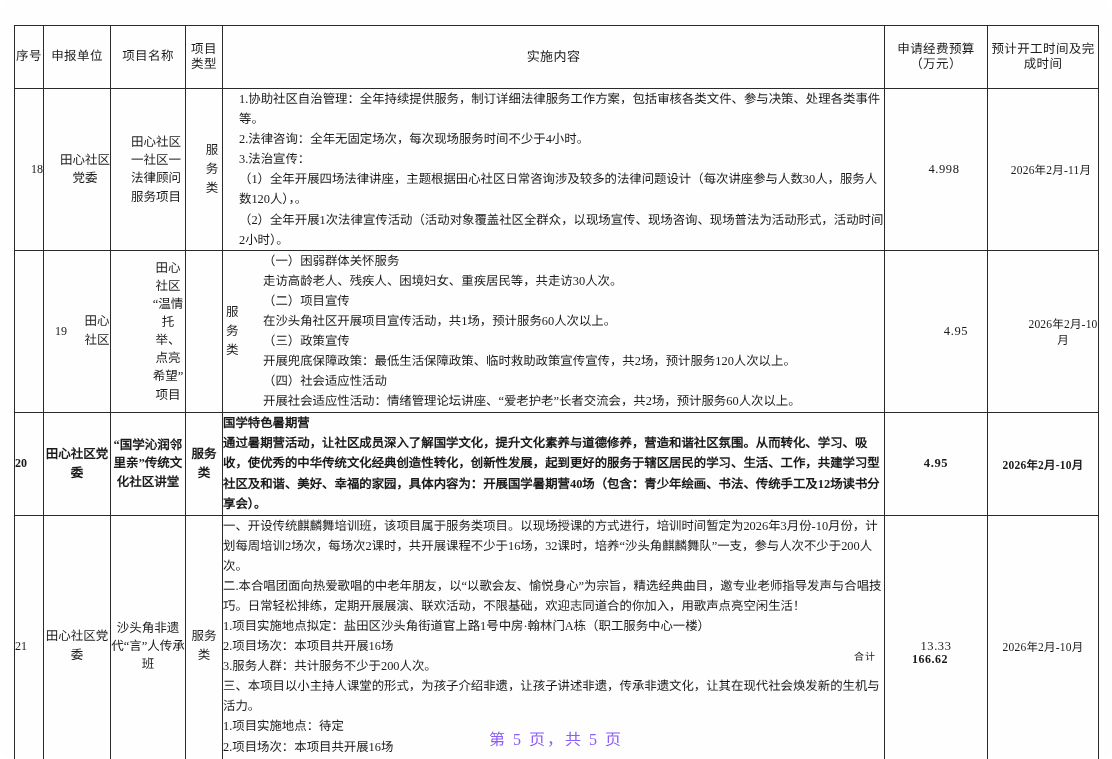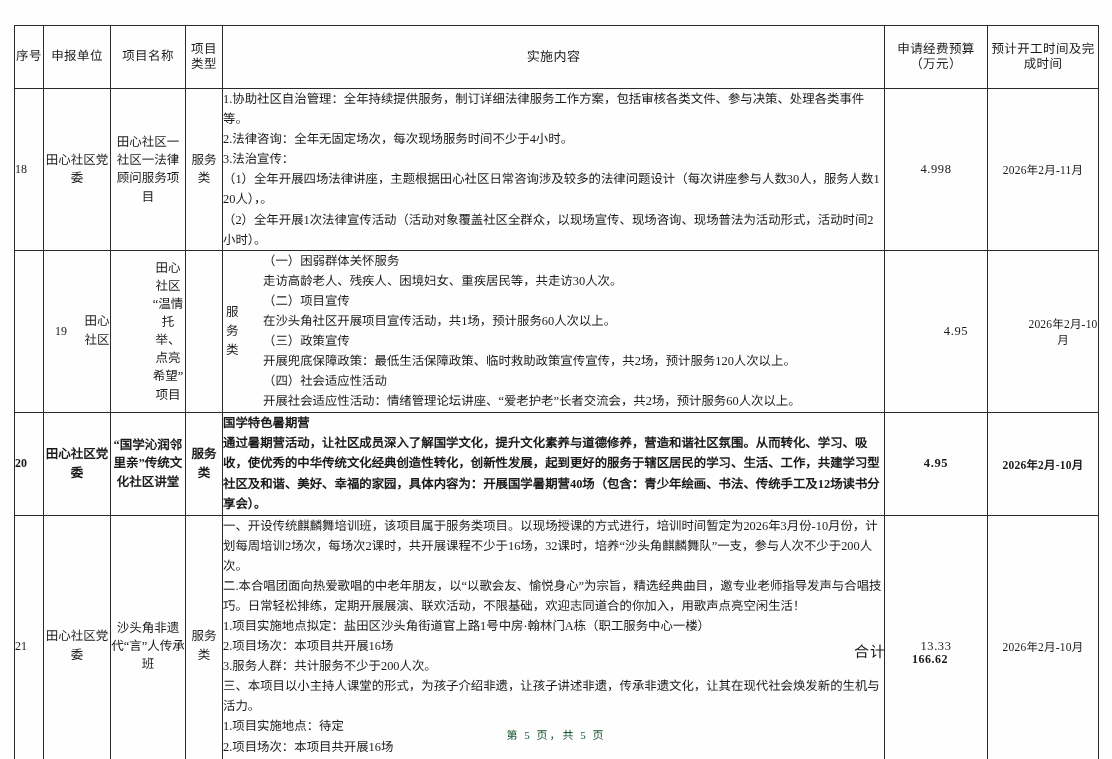--- a/index.html
+++ b/index.html
@@ -99,57 +99,57 @@
     font-size: 12.5px;
     letter-spacing: 0.6px;
   }
   td.cell-time {
     text-align: center;
     font-size: 11.5px;
     letter-spacing: 0.2px;
   }
 
   
-  tr.r18 td { height: 113px; }
+  tr.r18 td { height: 113px; padding-left: 16px; }
   tr.r19 td { height: 137px; padding-left: 40px; }
   tr.r20 td { height: 102px; font-weight: bold; }
   tr.r21 td { height: 190px; }
 
   .total-row {
     position: absolute;
     left: 14px;
     top: 636px;
     width: 1084px;
     height: 28px;
   }
   .total-label {
     position: absolute;
     left: 840px;
-    top: 4px;
-    font-size: 15px;
+    top: 12px;
+    font-size: 10px;
     letter-spacing: 1px;
   }
   .total-value {
     position: absolute;
     left: 898px;
     top: 16px;
     font-size: 12px;
     font-weight: bold;
     letter-spacing: 0.5px;
   }
 
   .page-footer {
     position: absolute;
     left: 0;
     top: 726px;
     width: 1112px;
     text-align: center;
-    font-size: 11px;
+    font-size: 16px;
     letter-spacing: 2px;
-    color: #14532d;
+    color: #8b5cf6;
   }
 </style>
 </head>
 <body>
 
 <div class="page">
 
   <table class="main-table">
     <colgroup>
       <col class="c-seq">

